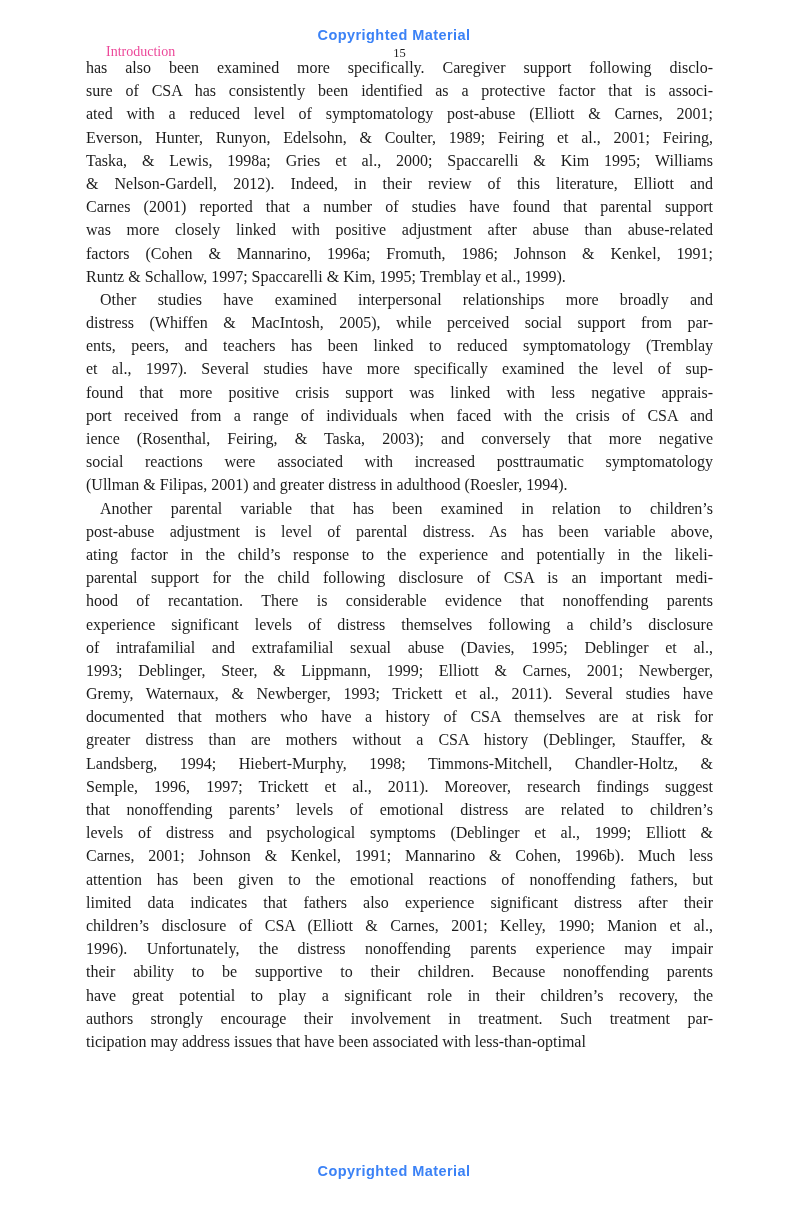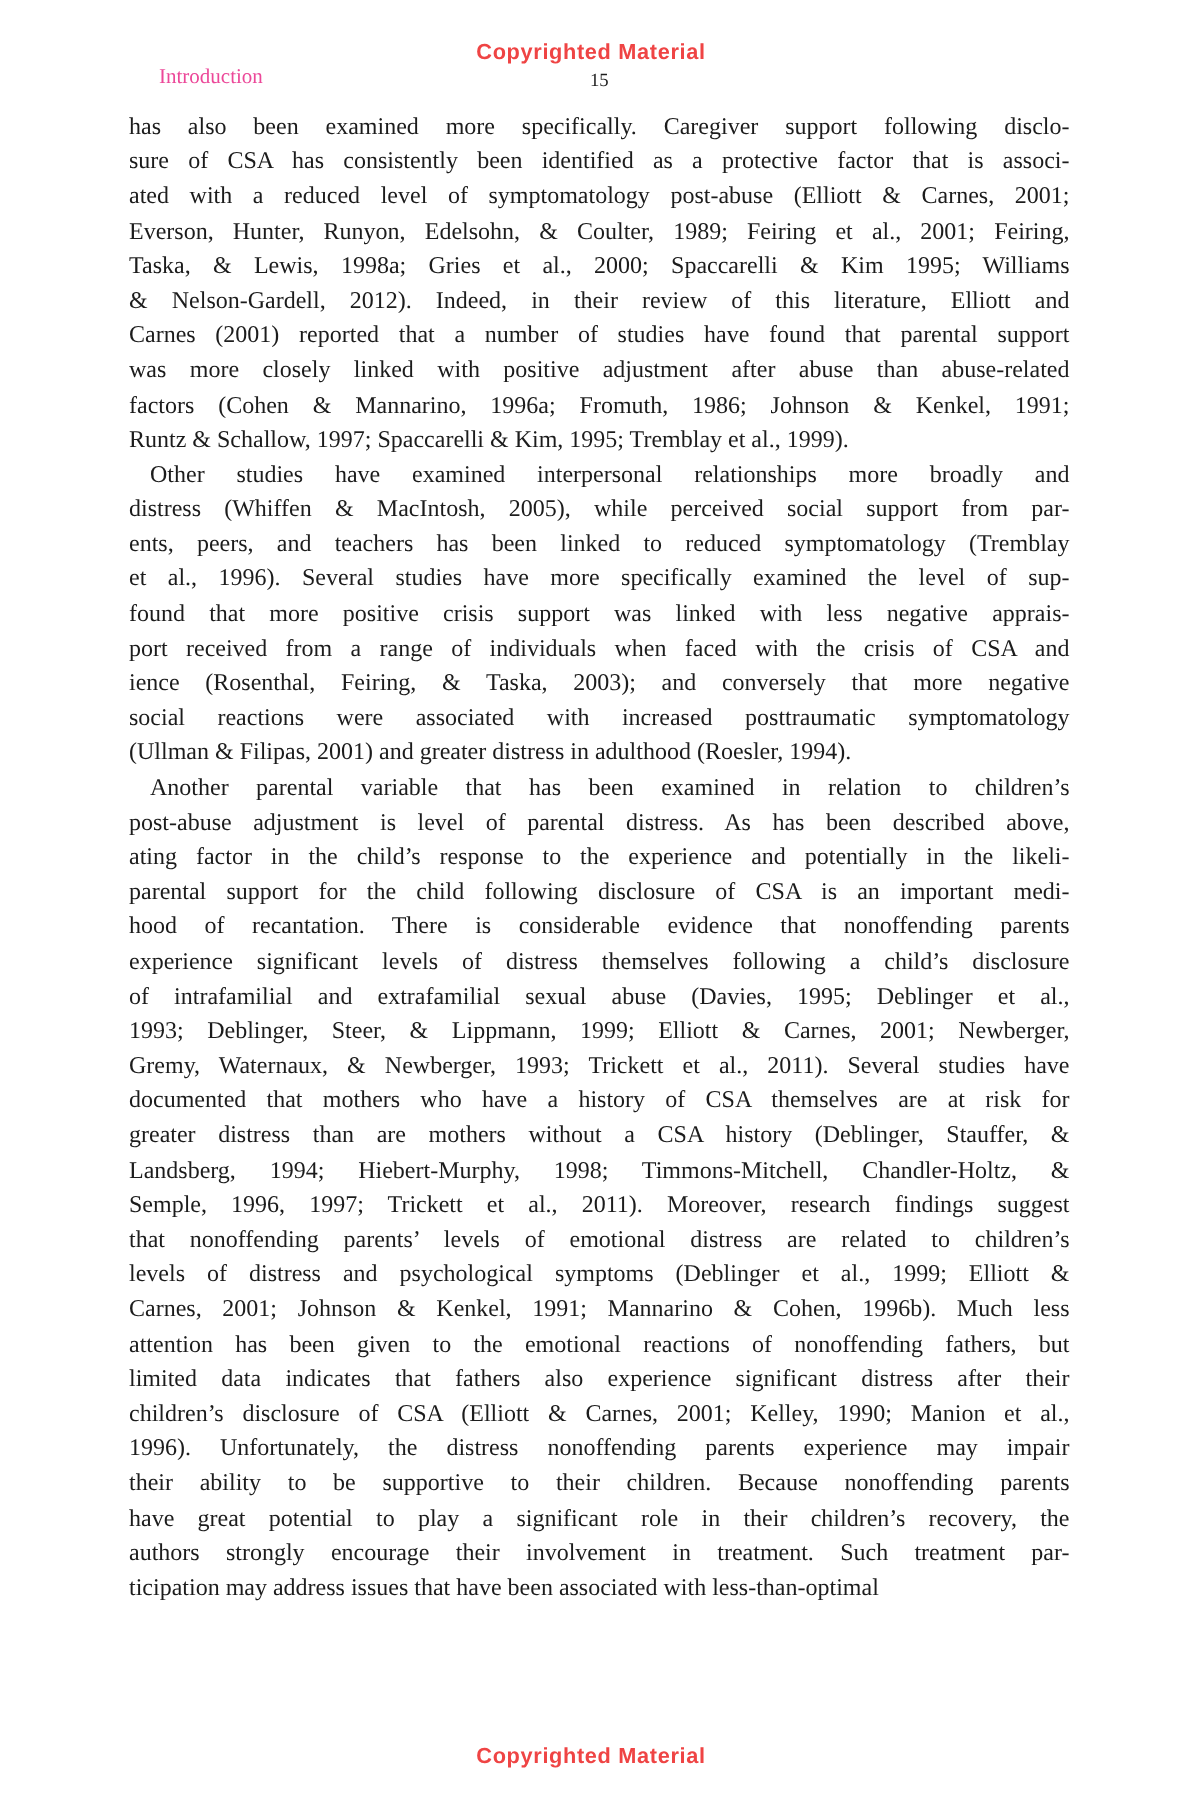--- a/index.html
+++ b/index.html
@@ -16,21 +16,21 @@
     overflow: hidden;
   }
   .copyright {
     position: absolute;
     left: 0;
     width: 788px;
     text-align: center;
     font-family: "Liberation Sans", sans-serif;
     font-weight: 700;
     font-size: 14.5px;
-    color: #ef4444;
+    color: #3b82f6;
     letter-spacing: 0.03em;
   }
   .copyright.top { top: 27px; }
   .copyright.bottom { top: 1163px; }
 
   .running-head {
     position: absolute;
     top: 44px;
     left: 106px;
     font-size: 14px;
@@ -41,21 +41,21 @@
     top: 46px;
     left: 86px;
     width: 627px;
     text-align: center;
     font-size: 12.5px;
     color: #1c1c1c;
   }
 
   .text-block {
     position: absolute;
-    top: 73px;
+    top: 56px;
     left: 86px;
     width: 627px;
     font-size: 16px;
     line-height: 23.2px;
   }
   .paragraph { margin: 0; }
   .line {
     text-align: justify;
     text-align-last: justify;
     white-space: normal;
@@ -84,30 +84,30 @@
       <div class="line">&amp; Nelson-Gardell, 2012). Indeed, in their review of this literature, Elliott and</div>
       <div class="line">Carnes (2001) reported that a number of studies have found that parental support</div>
       <div class="line">was more closely linked with positive adjustment after abuse than abuse-related</div>
       <div class="line">factors (Cohen &amp; Mannarino, 1996a; Fromuth, 1986; Johnson &amp; Kenkel, 1991;</div>
       <div class="line last">Runtz &amp; Schallow, 1997; Spaccarelli &amp; Kim, 1995; Tremblay et al., 1999).</div>
     </div>
     <div class="paragraph">
       <div class="line indent">Other studies have examined interpersonal relationships more broadly and</div>
       <div class="line">distress (Whiffen &amp; MacIntosh, 2005), while perceived social support from par-</div>
       <div class="line">ents, peers, and teachers has been linked to reduced symptomatology (Tremblay</div>
-      <div class="line">et al., 1996). Several studies have more specifically examined the level of sup-</div>
+      <div class="line">et al., 1997). Several studies have more specifically examined the level of sup-</div>
       <div class="line">found that more positive crisis support was linked with less negative apprais-</div>
       <div class="line">port received from a range of individuals when faced with the crisis of CSA and</div>
       <div class="line">ience (Rosenthal, Feiring, &amp; Taska, 2003); and conversely that more negative</div>
       <div class="line">social reactions were associated with increased posttraumatic symptomatology</div>
       <div class="line last">(Ullman &amp; Filipas, 2001) and greater distress in adulthood (Roesler, 1994).</div>
     </div>
     <div class="paragraph">
       <div class="line indent">Another parental variable that has been examined in relation to children’s</div>
-      <div class="line">post-abuse adjustment is level of parental distress. As has been described above,</div>
+      <div class="line">post-abuse adjustment is level of parental distress. As has been variable above,</div>
       <div class="line">ating factor in the child’s response to the experience and potentially in the likeli-</div>
       <div class="line">parental support for the child following disclosure of CSA is an important medi-</div>
       <div class="line">hood of recantation. There is considerable evidence that nonoffending parents</div>
       <div class="line">experience significant levels of distress themselves following a child’s disclosure</div>
       <div class="line">of intrafamilial and extrafamilial sexual abuse (Davies, 1995; Deblinger et al.,</div>
       <div class="line">1993; Deblinger, Steer, &amp; Lippmann, 1999; Elliott &amp; Carnes, 2001; Newberger,</div>
       <div class="line">Gremy, Waternaux, &amp; Newberger, 1993; Trickett et al., 2011). Several studies have</div>
       <div class="line">documented that mothers who have a history of CSA themselves are at risk for</div>
       <div class="line">greater distress than are mothers without a CSA history (Deblinger, Stauffer, &amp;</div>
       <div class="line">Landsberg, 1994; Hiebert-Murphy, 1998; Timmons-Mitchell, Chandler-Holtz, &amp;</div>

